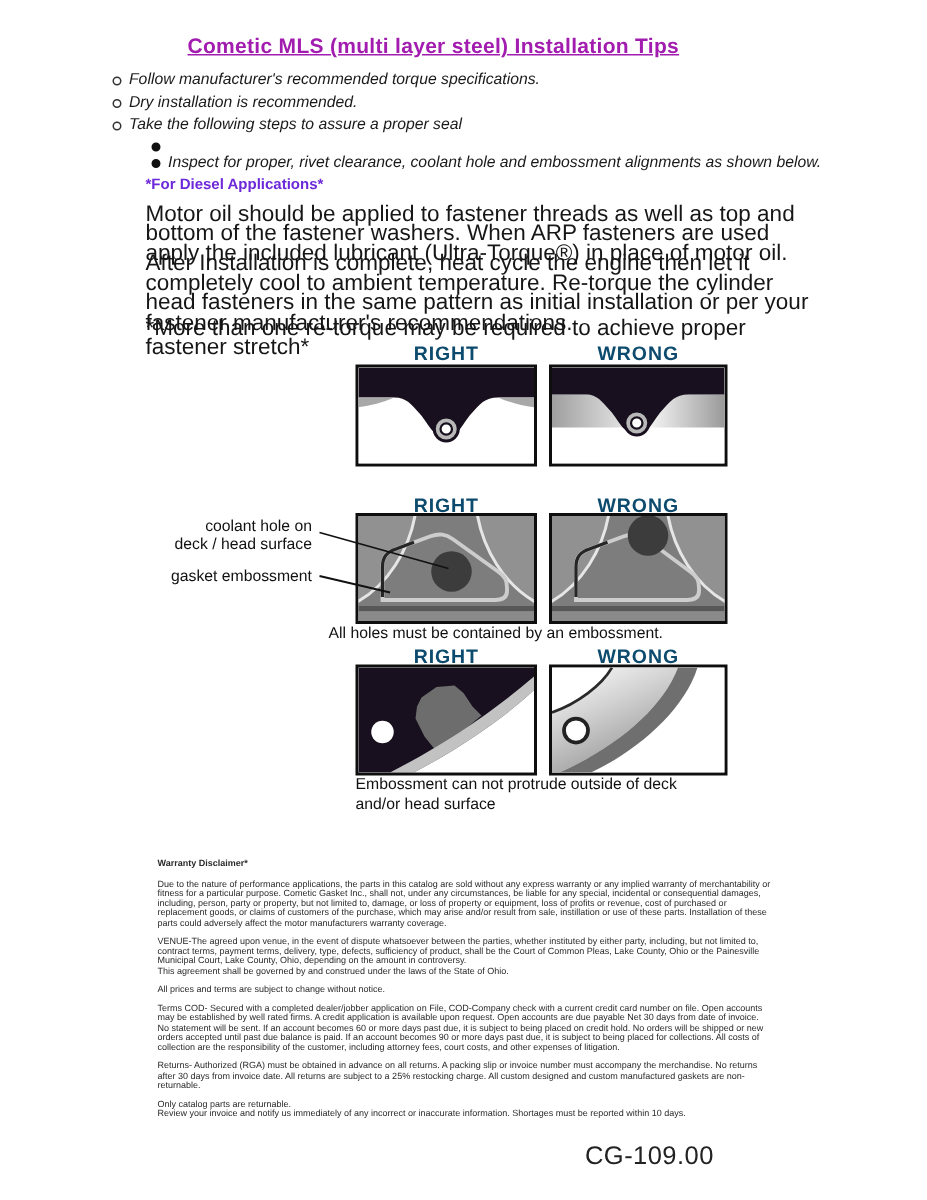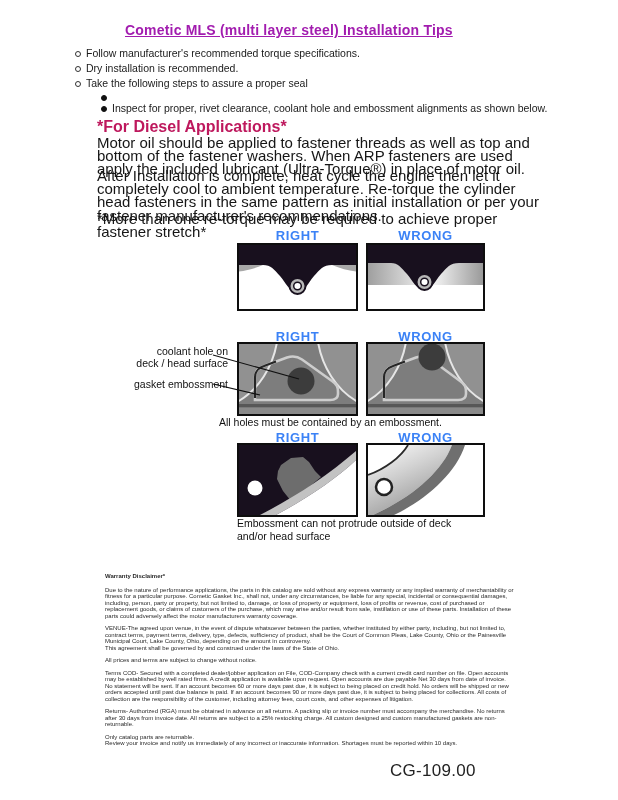--- a/index.html
+++ b/index.html
@@ -7,40 +7,40 @@
     position:relative; width:618px; height:800px; background:#ffffff;
     font-family:"Liberation Sans", sans-serif; color:#1a1a1a; overflow:hidden;
   }
   .abs { position:absolute; }
 
   .title {
     left:97px; top:22px; font-size:14px; font-weight:bold;
     text-decoration:underline; letter-spacing:0.2px; color:#a21caf;margin-left:28px;
   }
   .bullets { left:75px; top:46px; width:480px; font-size:10.5px; line-height:14.8px; }
-  .b-row { display:flex; align-items:flex-start; }
+  .b-row { display:flex; align-items:flex-start;font-style:italic; }
   .b-dot {
     width:4px; height:4px; border:1px solid #333; border-radius:50%;
     margin:5px 5px 0 0; flex:0 0 auto;
   }
   .sub { margin-left:26px; }
   .b-dot.filled { background:#111; border-color:#111; }
 
-  .diesel-h { left:97px; top:118px; font-size:16px; font-weight:bold; color:#be185d; }
+  .diesel-h { left:97px; top:118px; font-size:10px; font-weight:bold; color:#6d28d9; }
   .para { left:97px; width:455px; font-size:15px; line-height:13.2px; color:#161616; }
   .p1 { top:136px; }
   .p2 { top:169px; }
   .p3 { top:212px; }
 
-  .dg-label { font-size:13px; font-weight:600; letter-spacing:0.6px; text-align:center; color:#3b82f6; }
+  .dg-label { font-size:13px; font-weight:600; letter-spacing:0.6px; text-align:center; color:#0c4a6e; }
   .dg-box { border:2px solid #0e0e0e; background:#fff; }
   .dg-box svg { display:block; }
   .dg-caption { font-size:10.5px; color:#111; line-height:12.5px; }
 
-  .leader-label { font-size:10.5px; line-height:12px; color:#111; text-align:right; width:112px; left:116px; }
+  .leader-label { font-size:10.5px; line-height:12px; color:#111; text-align:right; width:112px; left:96px; }
 
   .legal { left:105px; top:573px; width:409px; font-size:6px; line-height:6.5px; color:#2a2a2a; }
   .legal p { margin:0 0 6px 0; }
   .legal p.tight { margin-bottom:0; }
   .legal .lg-h { font-weight:bold; margin-bottom:7px; }
 
   .footer-code { left:390px; top:761px; font-size:17px; color:#222; letter-spacing:0.3px; }
 </style>
 </head>
 <body>

